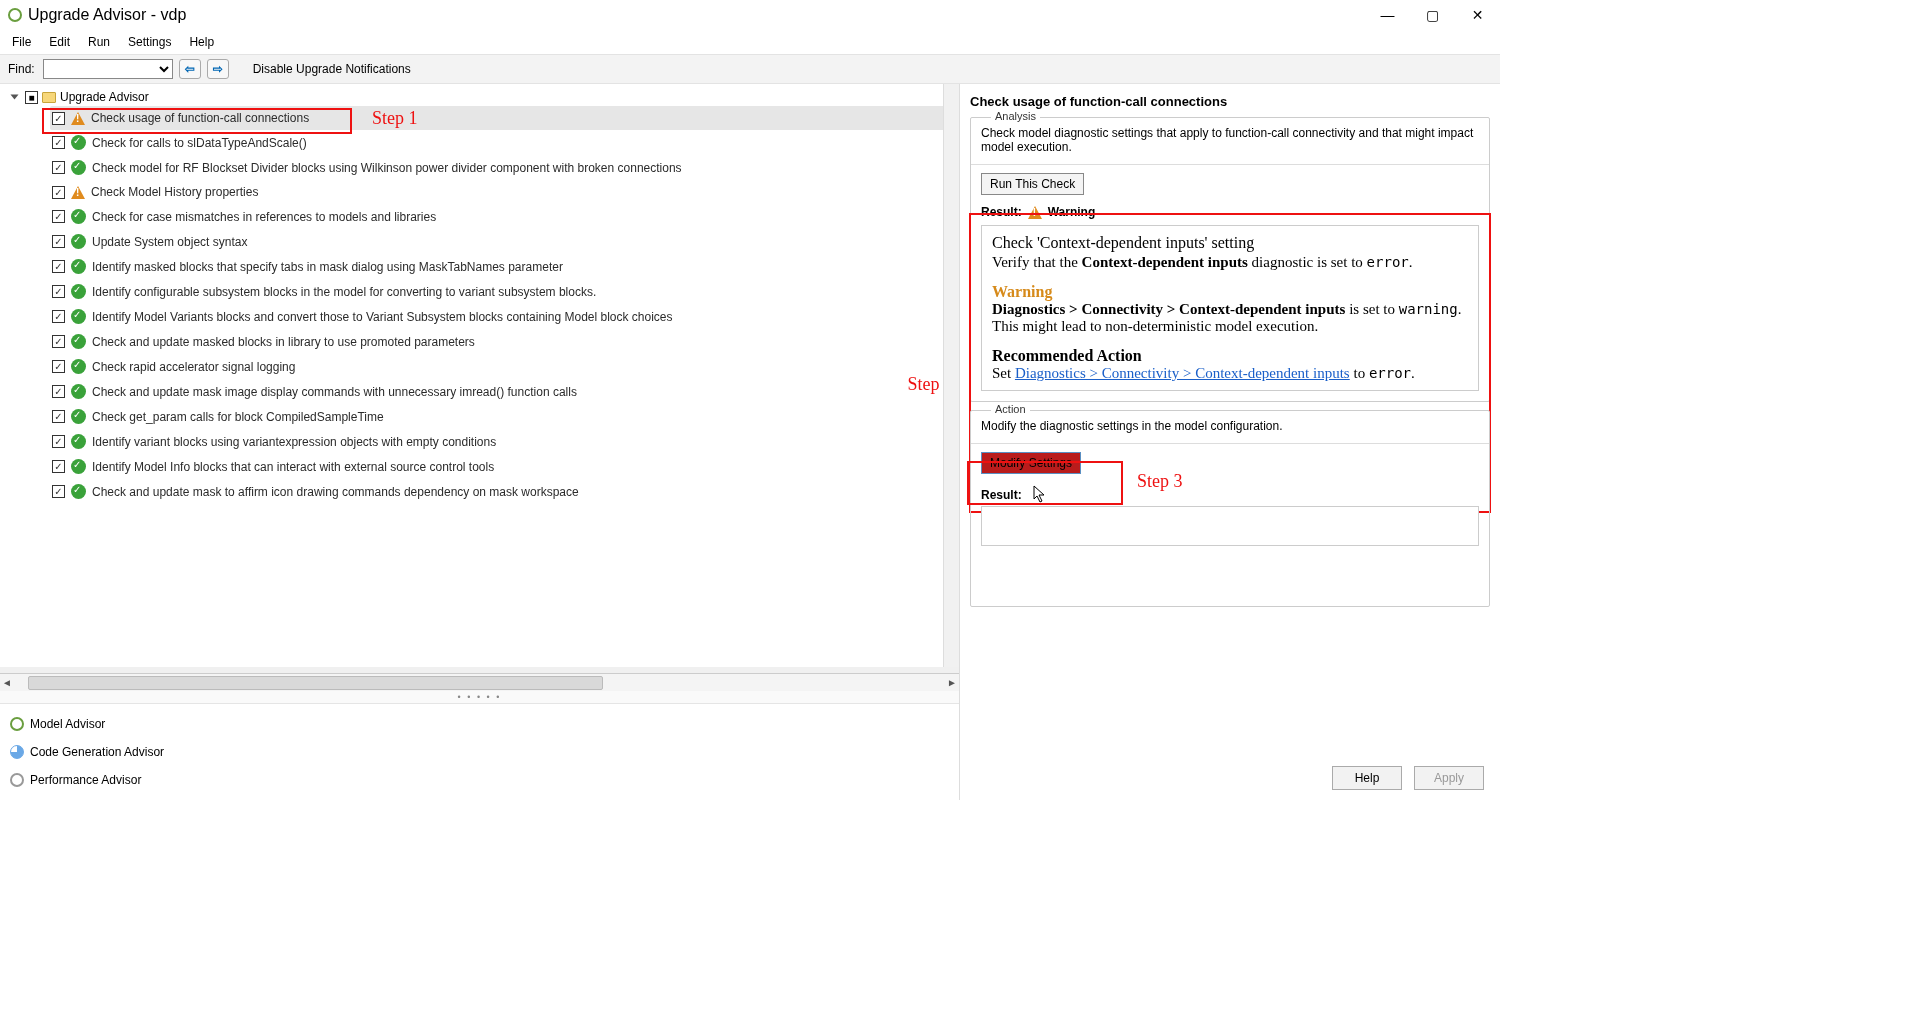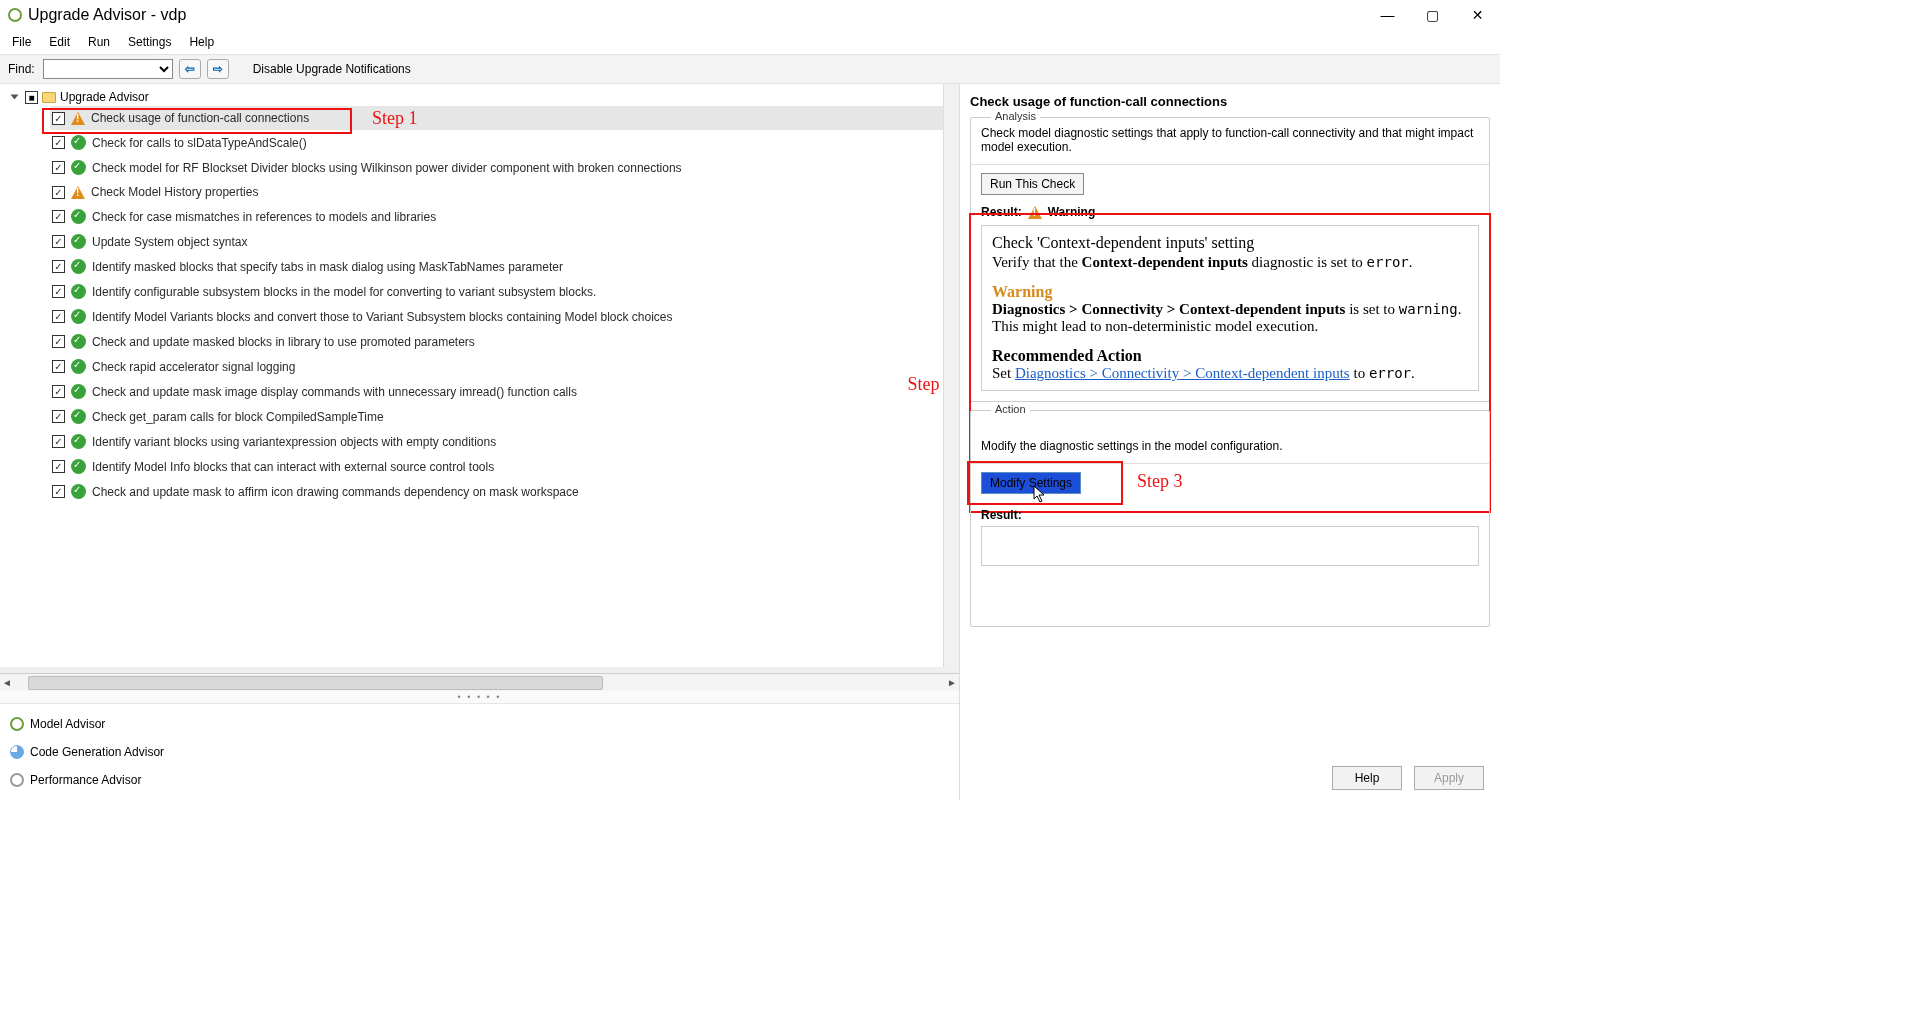--- a/index.html
+++ b/index.html
@@ -44,21 +44,21 @@
 .advisor-links .alink { display:flex; align-items:center; gap:6px; padding:7px 2px; font-size:12px;}
 .aicon { width:14px; height:14px; border-radius:50%; display:inline-block; }
 .aicon.green { border:2px solid #6a9e3f; }
 .aicon.blue { background:conic-gradient(#6aa8e6 0 270deg, #fff 0); border:1px solid #6aa8e6; }
 .aicon.grey { border:2px solid #999; }
 .right { flex:1; display:flex; flex-direction:column; padding:6px 10px 0 10px; position:relative; overflow:hidden; }
 .right h2 { font-size:13px; font-weight:bold; margin:4px 0 8px 0; }
 .fieldset { border:1px solid #ccc; border-radius:2px; padding:8px 10px 10px 10px; margin-bottom:8px; position:relative;}
 .fieldset .legend { position:absolute; top:-8px; left:20px; background:#fff; padding:0 4px; font-size:11px; color:#333; }
 .run-btn, .mod-btn { border:1px solid #888; background:#f4f4f4; padding:3px 8px; font-size:12px; }
-.mod-btn { border:1px solid #5a8fc2; background:#1d4ed8; }
+.mod-btn { border:1px solid #5a8fc2; background:#b91c1c; }
 .result-line { display:flex; align-items:center; gap:6px; margin:10px 0 6px 0; font-size:12px;}
 .result-box { border:1px solid #ccc; background:#fff; padding:8px 10px; font-family:"Times New Roman", serif; font-size:15px; position:relative; max-height:260px; overflow:auto;}
 .result-box h3 { font-size:16px; font-weight:normal; margin-bottom:2px; font-family:"Times New Roman", serif;}
 .result-box .mono { font-family:Consolas,monospace; font-size:14px;}
 .result-box .warn-h { color:#d68a1a; font-weight:bold; font-size:16px; margin-top:12px; }
 .result-box a { color:#1a5fc9; text-decoration:underline; }
 .bottom-buttons { position:absolute; right:16px; bottom:10px; display:flex; gap:12px; }
 .bottom-buttons button { width:70px; height:24px; border:1px solid #aaa; background:#f2f2f2; font-size:12px;}
 .bottom-buttons button.disabled { color:#999; }
 .vscroll-fake { position:absolute; right:0; width:16px; background:#f1f1f1; border-left:1px solid #ddd;}
@@ -246,21 +246,21 @@
         </div>
         <div style="margin-top:12px;font-weight:bold;font-size:16px;">Recommended Action</div>
         <div>
           <span>Set </span><a href="#">Diagnostics &gt; Connectivity &gt; Context-dependent inputs</a><span> to </span><span class="mono">error</span><span>.</span>
         </div>
       </div>
     </div>
 
     <div class="fieldset" style="position:relative; padding-bottom:60px;">
       <span class="legend">Action</span>
-      <div style="font-size:12px; margin-bottom:10px;margin-top:20px;">Modify the diagnostic settings in the model configuration.</div>
+      <div style="font-size:12px; margin-bottom:10px;">Modify the diagnostic settings in the model configuration.</div>
       <hr style="border:none;border-top:1px solid #ddd; margin:0 -10px 8px -10px;">
       <button class="mod-btn">Modify Settings</button>
       <div class="red-box" style="left:-4px; top:50px; width:156px; height:44px;"></div>
       <div class="step-label" style="left:166px; top:60px;">Step 3</div>
       <div class="cursor" style="left:62px; top:74px;">
         <svg viewBox="0 0 14 18">
             <path d="M1 1 L1 14 L4 11 L7 17 L9 16 L6 10 L11 10 Z" fill="#fff" stroke="#000" stroke-width="1"></path>
           </svg>
       </div>
       <div style="margin-top:14px;font-size:12px;"><b>Result:</b></div>

